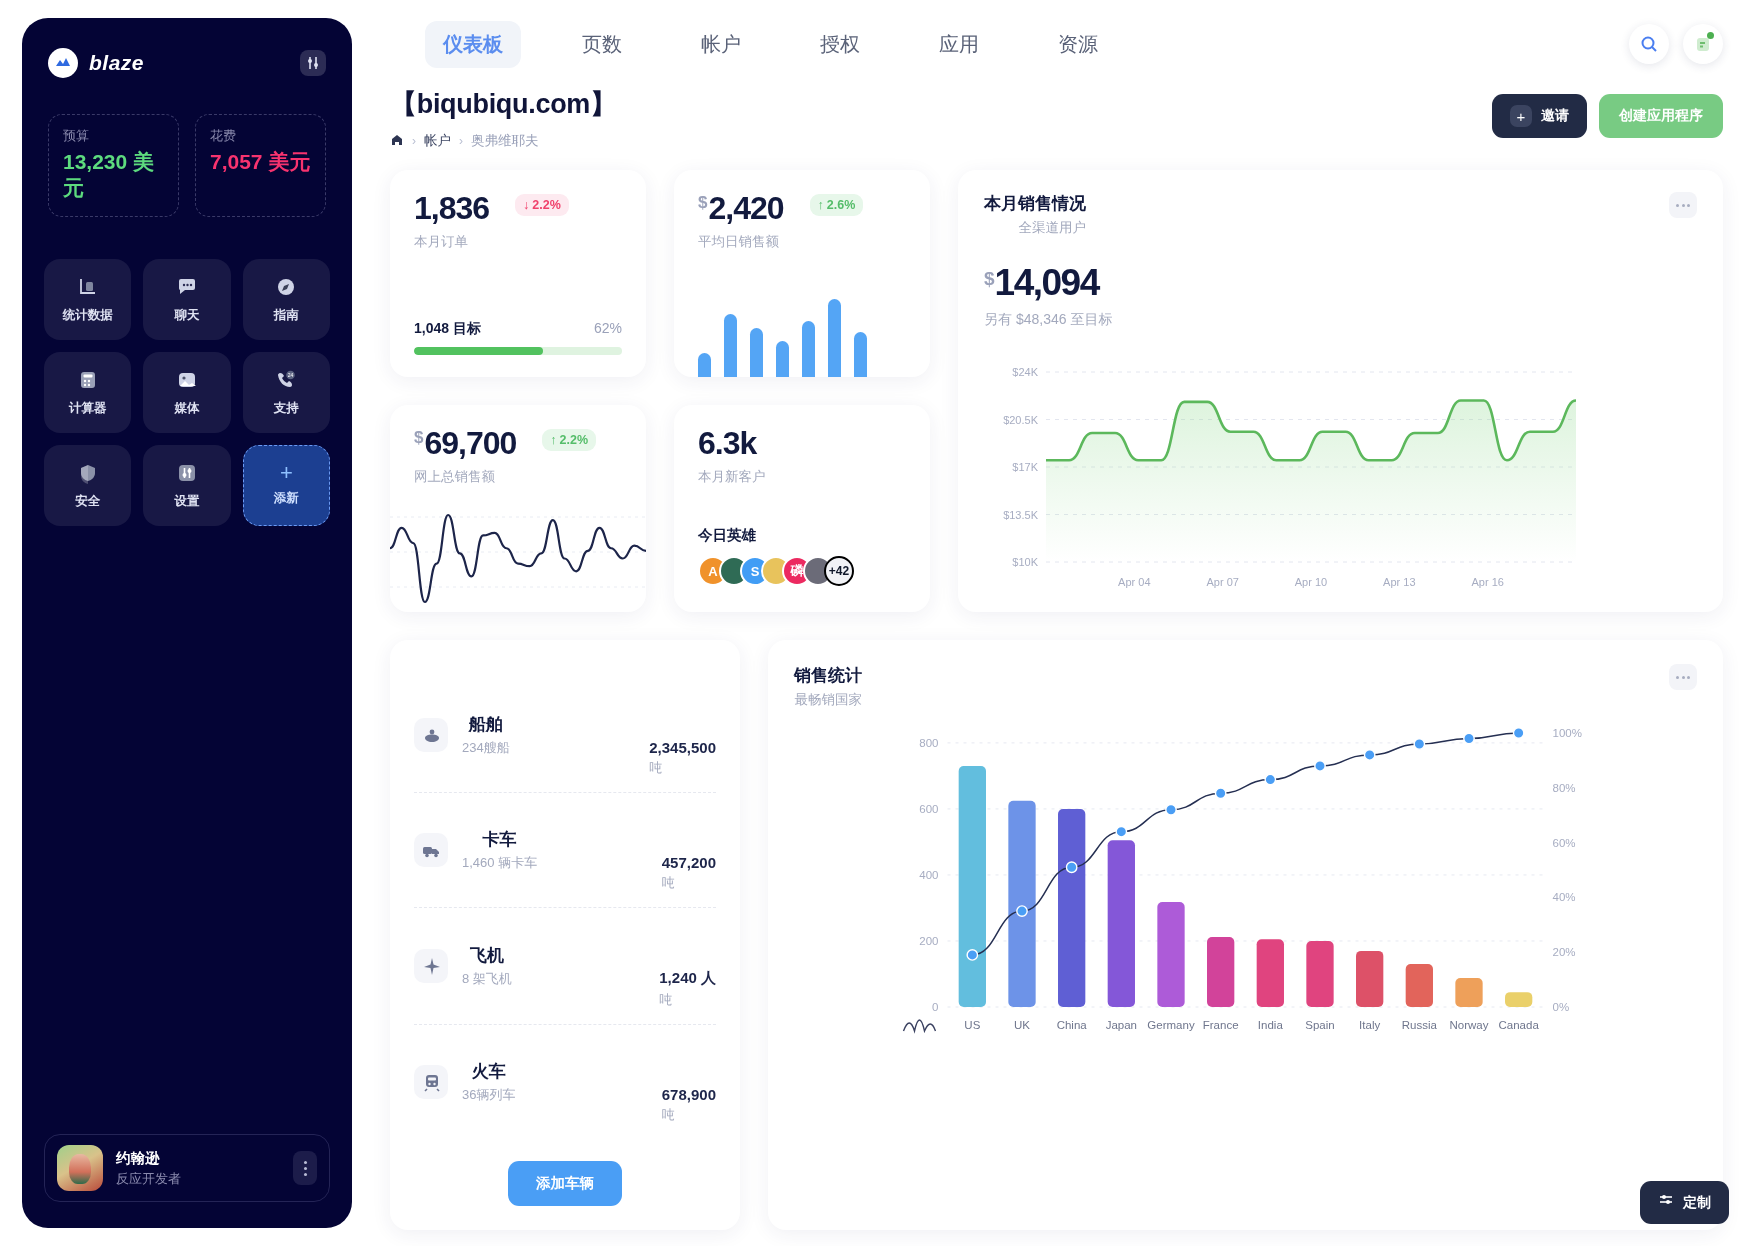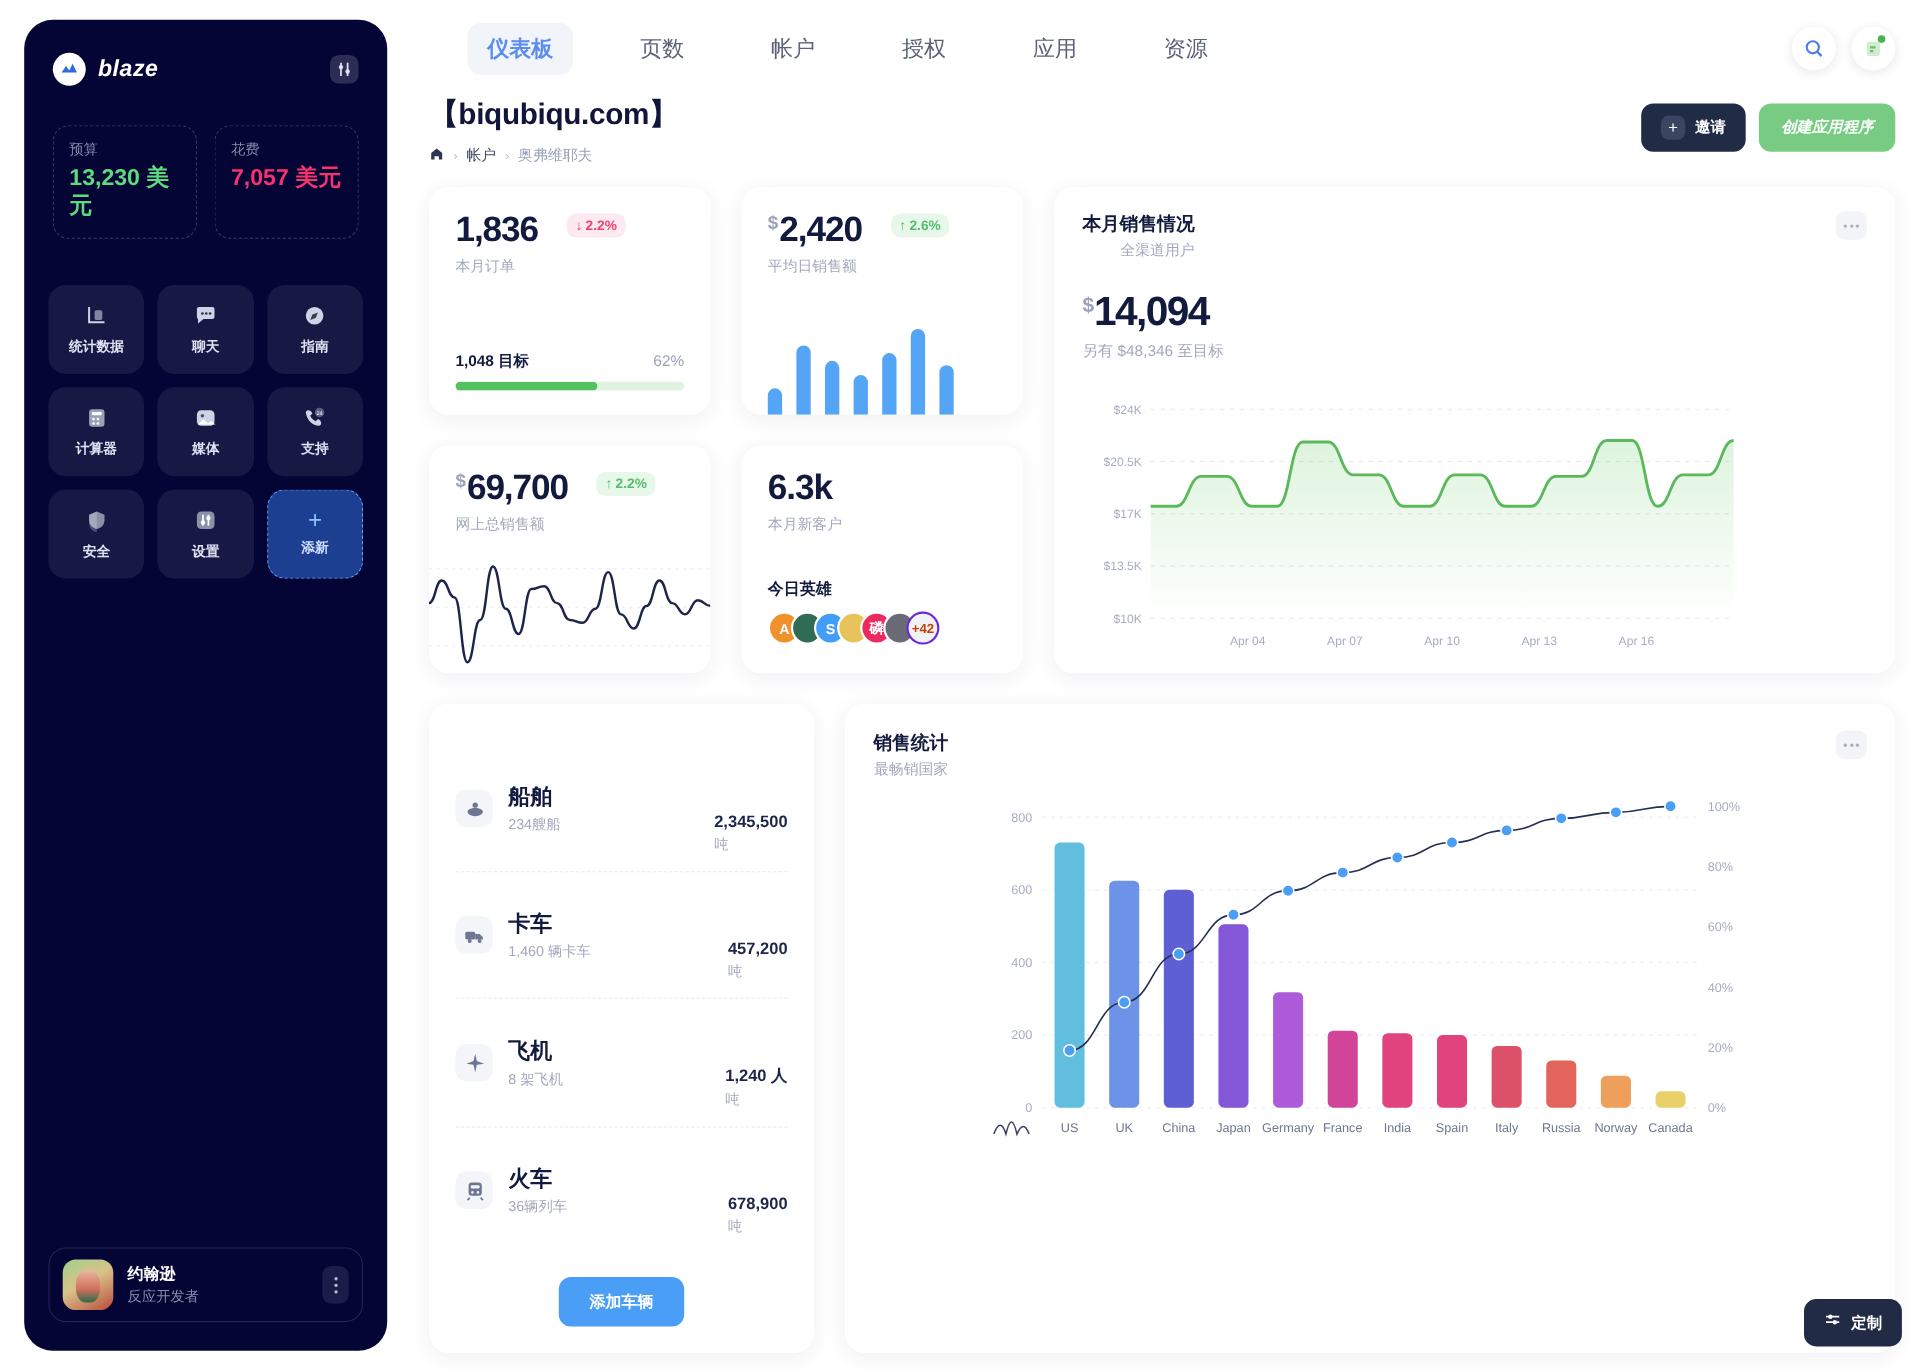--- a/index.html
+++ b/index.html
@@ -129,21 +129,21 @@
     font-size: 14px; font-weight: bold; font-family: inherit;
     display: flex; align-items: center; gap: 9px;
     padding: 11px 18px;
   }
   .btn-dark { background: #222b45; color: #ffffff; }
   .btn-dark .plusbox {
     width: 22px; height: 22px; border-radius: 7px; background: #3b4460;
     display: flex; align-items: center; justify-content: center;
     font-size: 15px; color: #fff; font-weight: normal;
   }
-  .btn-green { background: #78cb83; color: #ffffff; padding: 11px 20px; font-style: italic; }
+  .btn-green { background: #78cb83; color: #ffffff; padding: 11px 20px; }
 
   
   .grid-row1 { display: flex; gap: 28px; margin-top: 20px; }
   .col-small { display: flex; flex-direction: column; gap: 28px; width: 540px; }
   .small-cards { display: flex; gap: 28px; }
   .card {
     background: #ffffff; border-radius: 18px;
     box-shadow: 0 4px 20px rgba(37,48,95,.07);
   }
   .kpi { width: 256px; height: 207px; padding: 22px 24px; position: relative; overflow: hidden; }
@@ -176,23 +176,23 @@
 
   .heroes-title { font-size: 14.5px; font-weight: bold; color: #121a3e; }
   .heroes { display: flex; align-items: center; margin-top: 11px; }
   .hero {
     width: 30px; height: 30px; border-radius: 50%; border: 2px solid #fff;
     margin-left: -9px; display: flex; align-items: center; justify-content: center;
     font-size: 13px; font-weight: bold; color: #fff; flex: none;
   }
   .hero:first-child { margin-left: 0; }
   .hero-more {
-    width: 30px; height: 30px; border-radius: 50%; background: #f1f2f6; border: 2px solid #6d28d9;
+    width: 30px; height: 30px; border-radius: 50%; background: #f1f2f6; border: 2px solid #000000;
     margin-left: -9px; display:flex; align-items:center; justify-content:center;
-    font-size: 12px; font-weight: bold; color: #c2410c;
+    font-size: 12px; font-weight: bold; color: #0f172a;
   }
 
   
   .sales-card { flex: 1; height: 442px; padding: 22px 26px; position: relative; }
   .card-head { display: flex; align-items: flex-start; }
   .card-title { font-size: 17px; font-weight: bold; color: #121a3e; }
   .card-sub { font-size: 13.5px; color: #a3a9bd; margin-top: 4px; text-align: right; }
   .dots-btn {
     margin-left: auto; width: 28px; height: 26px; border-radius: 8px;
     background: #f3f4f8; display: flex; align-items: center; justify-content: center;
@@ -215,21 +215,21 @@
     font-family: inherit; white-space: nowrap;
   }
   .fleet-list { margin-top: 14px; }
   .fleet-row { display: flex; align-items: center; padding: 15px 0; border-bottom: 1px dashed #e6e8ef; }
   .fleet-row:last-child { border-bottom: none; }
   .fleet-ico {
     width: 34px; height: 34px; border-radius: 10px; background: #f4f5f9;
     display: flex; align-items: center; justify-content: center; flex: none;
   }
   .fleet-txt { margin-left: 14px; }
-  .fleet-name { font-size: 20px; font-weight: bold; color: #121a3e; }
+  .fleet-name { font-size: 17px; font-weight: bold; color: #121a3e; text-align: center; }
   .fleet-cnt { font-size: 13px; color: #a3a9bd; margin-top: 3px; }
   .fleet-val { margin-left: auto; text-align: left; margin-top: 46px; }
   .fleet-num { font-size: 15px; font-weight: bold; color: #1d254a; }
   .fleet-unit { font-size: 13px; color: #a3a9bd; margin-top: 3px; }
   .add-veh-wrap { display: flex; justify-content: center; margin-top: 22px; }
   .add-veh {
     background: #4a9ef5; color: #fff; border: none; border-radius: 11px;
     font-size: 14.5px; font-weight: bold; padding: 13px 28px; cursor: pointer;
     font-family: inherit;
   }

